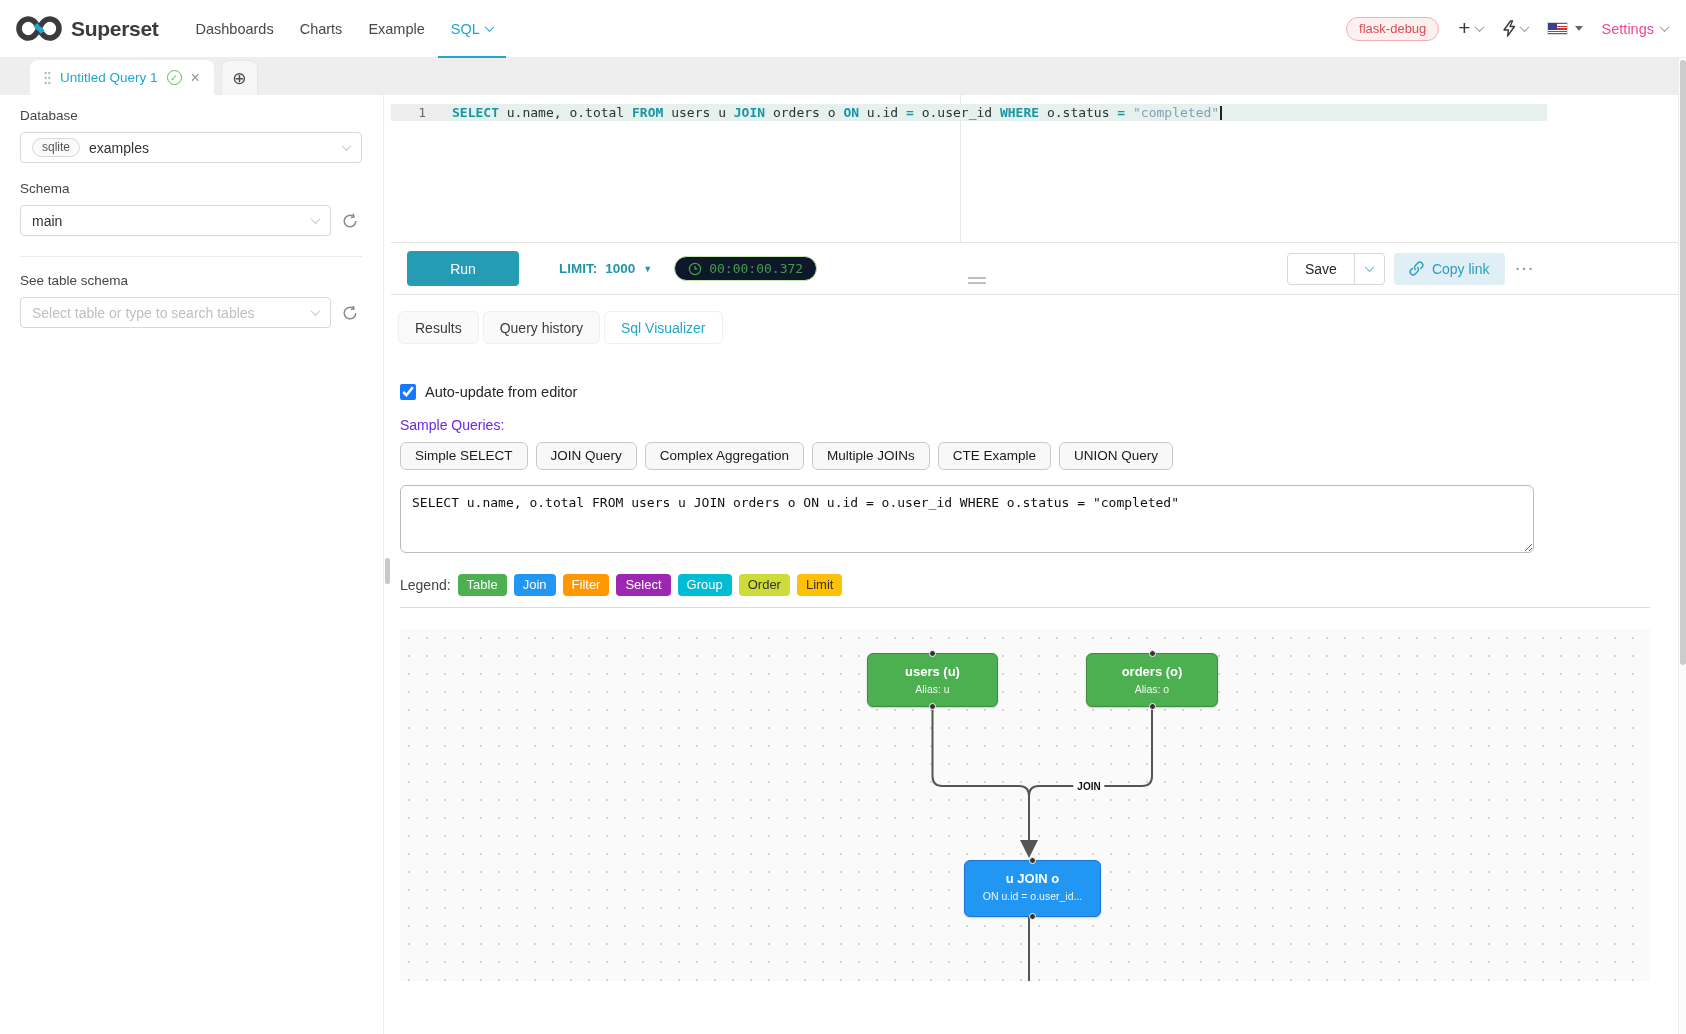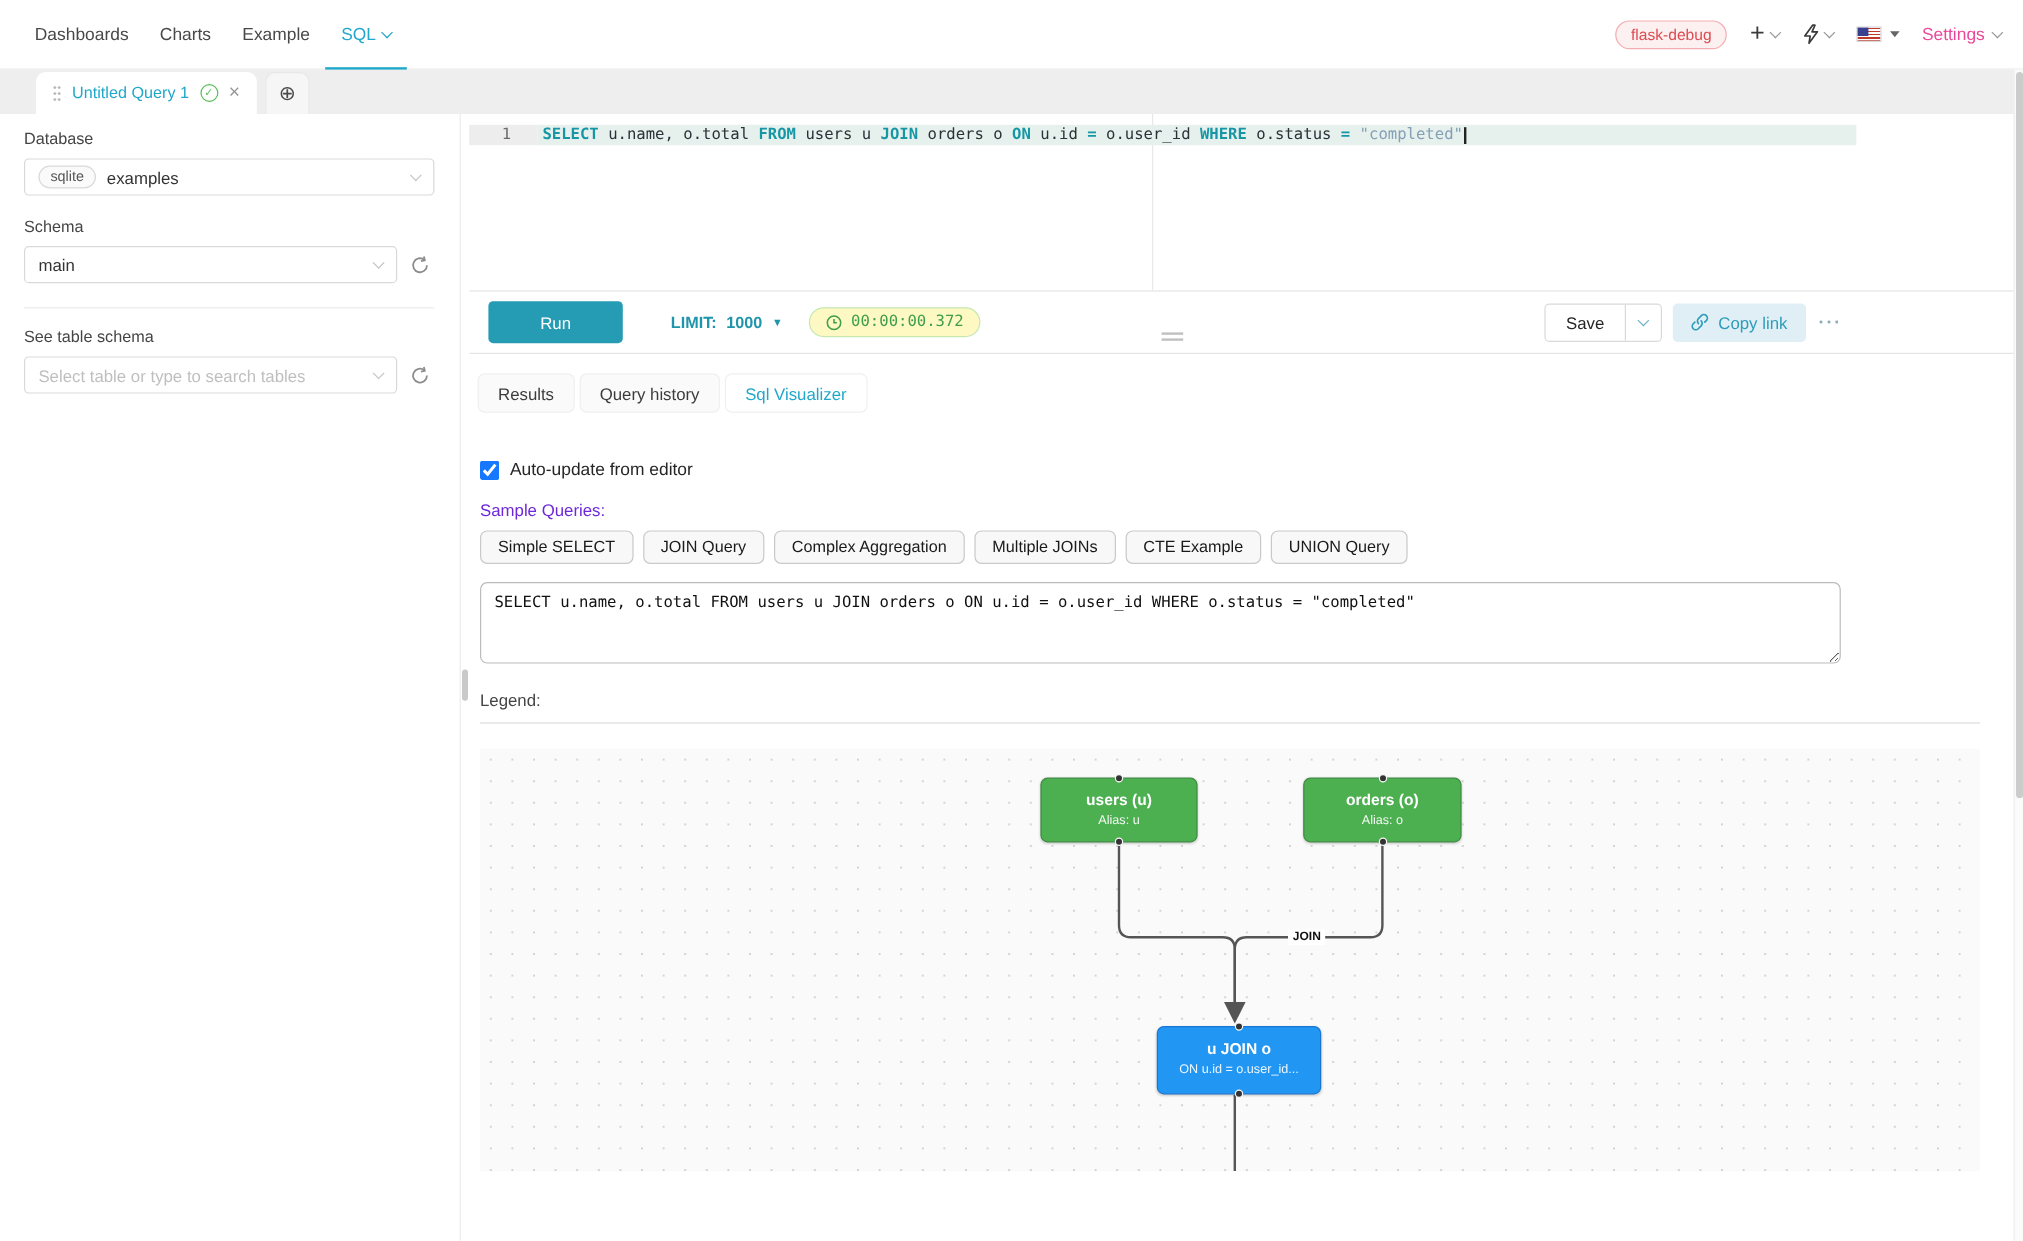--- a/index.html
+++ b/index.html
@@ -63,21 +63,21 @@
   .tk-id { color:#2b3137; }
   .tk-str { color:#85a0b5; }
   .cursor { display:inline-block; width:2px; height:14px; background:#222; vertical-align:text-bottom; margin-left:1px; }
 
   
   .toolbar-wrap { height:52px; border-bottom:1px solid #e4e4e4; position:relative; }
   .toolbar { width:1156px; height:100%; display:flex; align-items:center; padding:0 12px 0 16px; }
   .run-btn { width:112px; height:35px; background:#259cb4; color:#fff; border:none; border-radius:4px; font-size:14px; font-family:inherit; cursor:pointer; }
   .limit-group { display:flex; align-items:center; gap:8px; margin-left:40px; color:#1f95ab; font-size:13.5px; font-weight:700; cursor:pointer; }
   .limit-caret { font-size:9px; color:#1f95ab; }
-  .timer-pill { margin-left:22px; display:flex; align-items:center; gap:7px; background:#fef9c3; border:1px solid #c5e8b0; border-radius:14px; padding:4px 13px; color:#3f9e4c; font-family:"DejaVu Sans Mono","Liberation Mono",monospace; font-size:13px; }
+  .timer-pill { margin-left:22px; display:flex; align-items:center; gap:7px; background:#0f172a; border:1px solid #c5e8b0; border-radius:14px; padding:4px 13px; color:#3f9e4c; font-family:"DejaVu Sans Mono","Liberation Mono",monospace; font-size:13px; }
   .tb-right { margin-left:auto; display:flex; align-items:center; }
   .save-split { display:flex; align-items:stretch; height:32px; border:1px solid #d9d9d9; border-radius:4px; background:#fff; overflow:hidden; }
   .save-main { padding:0 17px; display:flex; align-items:center; font-size:14px; color:#262626; cursor:pointer; }
   .save-caret { width:30px; display:flex; align-items:center; justify-content:center; border-left:1px solid #d9d9d9; cursor:pointer; }
   .save-caret .chev { border-color:#6fb3c9; }
   .copylink-btn { margin-left:9px; height:32px; display:flex; align-items:center; gap:8px; background:#e0eff5; color:#2d9cba; border:none; border-radius:4px; padding:0 15px; font-size:14px; font-family:inherit; cursor:pointer; }
   .more-btn { margin-left:11px; color:#86abb8; font-size:15px; font-weight:bold; letter-spacing:1.5px; cursor:pointer; }
   .drag-handle { position:absolute; left:577px; bottom:7px; width:18px; cursor:row-resize; }
   .drag-handle i { display:block; height:2px; background:#c0c0c0; margin-bottom:3px; }
 
@@ -113,20 +113,28 @@
 
   
   .vscroll { position:absolute; top:58px; right:0; bottom:0; width:8px; background:#fbfbfb; border-left:1px solid #eee; }
   .vthumb { position:absolute; top:2px; left:1px; width:6px; height:62%; background:#cccccc; border-radius:3px; }
 </style>
 </head>
 <body>
 
 <header class="navbar">
   <div class="nav-left">
+    <div class="logo">
+      <svg width="46" height="27" viewBox="0 0 46 27">
+        <path d="M12.5 4 a9.3 9.3 0 1 0 0 19 c5.2 0 8-4.2 10.5-9.5 C25.5 8.2 28.3 4 33.5 4 a9.3 9.3 0 1 1 0 19 c-5.2 0-8-4.2-10.5-9.5 C20.5 8.2 17.7 4 12.5 4 Z" fill="none" stroke="#3b3b3b" stroke-width="5.6"></path>
+        <path d="M19.5 9.5 C21 11.6 22 13.5 23 13.5" fill="none" stroke="#20a7c9" stroke-width="5.2"></path>
+        <path d="M26.5 17.5 C25 15.4 24 13.5 23 13.5" fill="none" stroke="#20a7c9" stroke-width="5.2"></path>
+      </svg>
+      <span class="brand">Superset</span>
+    </div>
     <nav class="primary-nav" id="primary-nav">
         <a class="nav-item">Dashboards</a>
         <a class="nav-item">Charts</a>
         <a class="nav-item">Example</a>
         <a class="nav-item active">SQL<span class="chev teal"></span></a>
       </nav>
   </div>
   <div class="nav-right">
     <span class="env-badge">flask-debug</span>
     <span class="icon-group">
@@ -290,20 +298,29 @@
             <button class="sample-btn">Complex Aggregation</button>
             <button class="sample-btn">Multiple JOINs</button>
             <button class="sample-btn">CTE Example</button>
             <button class="sample-btn">UNION Query</button>
           </div>
 
         <textarea class="sql-input" spellcheck="false" style="">SELECT u.name, o.total FROM users u JOIN orders o ON u.id = o.user_id WHERE o.status = "completed"</textarea>
 
         <div class="legend-row">
           <span>Legend:</span>
+          <span id="legend-badges" style="display:flex;gap:7px">
+              <span class="badge" style="background: rgb(76, 175, 80); color: rgb(255, 255, 255);">Table</span>
+              <span class="badge" style="background: rgb(33, 150, 243); color: rgb(255, 255, 255);">Join</span>
+              <span class="badge" style="background: rgb(255, 152, 0); color: rgb(255, 255, 255);">Filter</span>
+              <span class="badge" style="background: rgb(156, 39, 176); color: rgb(255, 255, 255);">Select</span>
+              <span class="badge" style="background: rgb(0, 188, 212); color: rgb(255, 255, 255);">Group</span>
+              <span class="badge" style="background: rgb(205, 220, 57); color: rgb(51, 51, 51);">Order</span>
+              <span class="badge" style="background: rgb(255, 193, 7); color: rgb(51, 51, 51);">Limit</span>
+            </span>
         </div>
 
         <hr>
 
         <div class="flow" id="flow">
           <svg class="edges" width="1250" height="352">
             <g fill="none" stroke="#555" stroke-width="2">
               <path d="M532.5 78 V147 Q532.5 157 542.5 157 H619 Q629 157 629 167 V211"></path>
               <path d="M752 78 V147 Q752 157 742 157 H639 Q629 157 629 167 V211"></path>
               <path d="M629 288 V352"></path>

